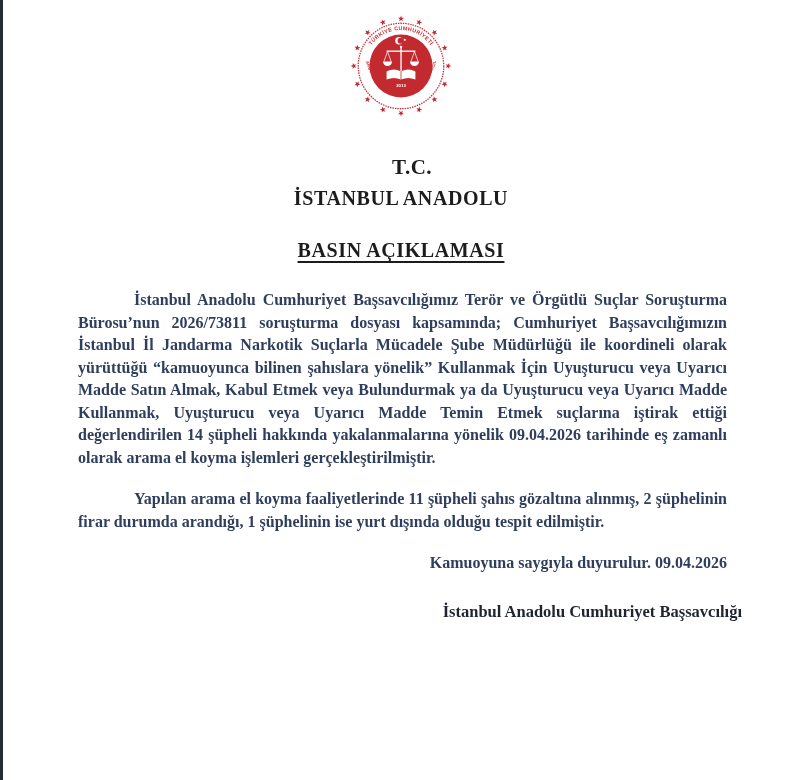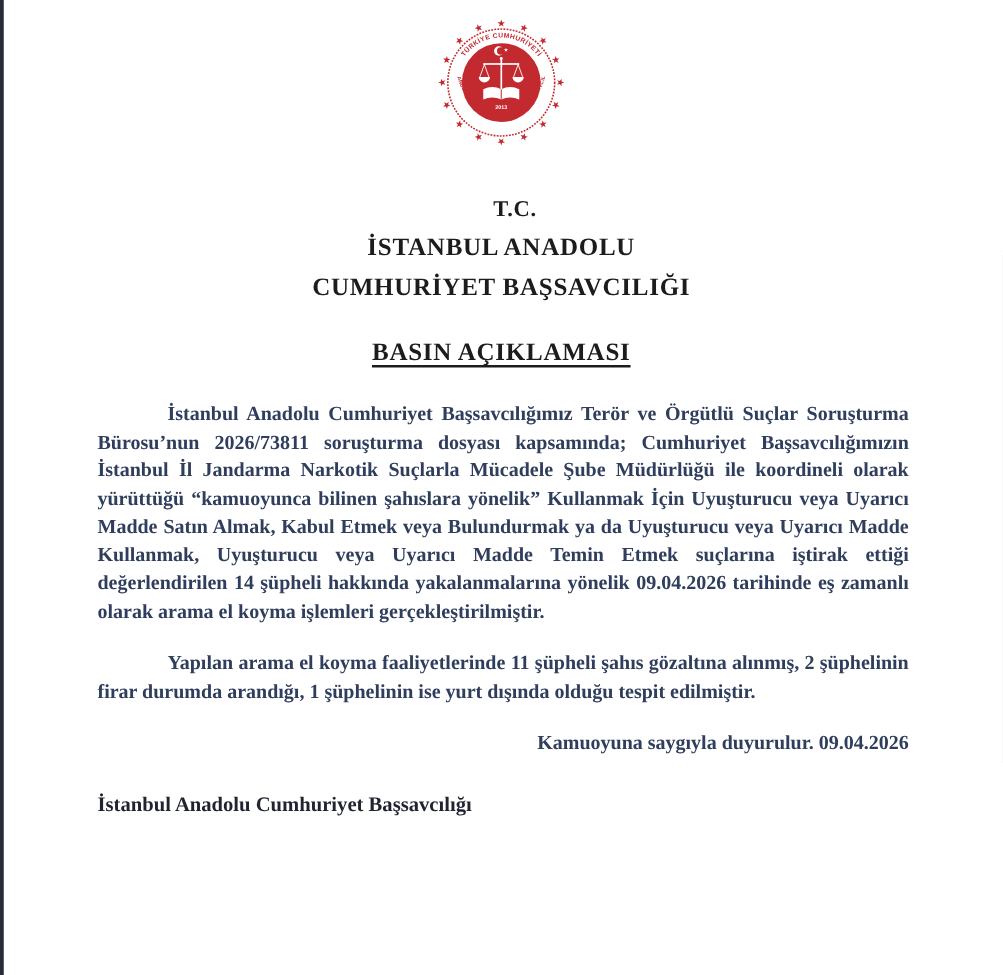--- a/index.html
+++ b/index.html
@@ -19,21 +19,21 @@
     width:108px;height:108px;
     margin:12px auto 0 auto;
   }
   .logo-wrap svg{width:108px;height:108px;display:block;}
   .doc-header{
     margin-top:32px;
     text-align:center;
     color:#1c1c1c;
     font-weight:bold;
   }
-  .doc-header .tc{font-size:18px;line-height:30px;letter-spacing:0.5px;margin-left:22px;}
+  .doc-header .tc{font-size:21px;line-height:30px;letter-spacing:0.5px;margin-left:22px;}
   .doc-header .inst{font-size:20px;line-height:32px;letter-spacing:0.6px;}
   .subject{
     margin-top:25px;
     text-align:center;
     font-weight:bold;
     font-size:20px;
     color:#1c1c1c;
     letter-spacing:0.6px;
     text-decoration:underline;
     text-underline-offset:4px;
@@ -49,22 +49,22 @@
     margin:0 0 19px 0;
     text-align:justify;
     text-indent:56px;
     font-weight:bold;
   }
   .content p.closing{
     text-align:right;
     margin-bottom:0;
   }
   .signature{
-    margin:27px 81px 0 78px;
-    text-align:left;
+    margin:27px 60px 0 78px;
+    text-align:right;
     font-weight:bold;
     font-size:16.5px;
     color:#1f2430;
   }
 </style>
 </head>
 <body>
 
 <div class="page">
   <div class="edge-left"></div>
@@ -131,21 +131,20 @@
         <path d="M60,66 L60,75" stroke="#C22A30" stroke-width="0.9" fill="none"></path>
       </g>
 
       <text x="60" y="83.5" text-anchor="middle" font-size="4.8" font-weight="bold" fill="#ffffff" font-family="Liberation Sans, sans-serif">2013</text>
     </svg>
   </div>
 
   <div class="doc-header">
     <div class="tc">T.C.</div>
     <div class="inst">İSTANBUL ANADOLU</div>
-    <div class="inst">CUMHURİYET BAŞSAVCILIĞI</div>
   </div>
 
   <div class="subject">BASIN AÇIKLAMASI</div>
 
   <div class="content">
     <p>İstanbul Anadolu Cumhuriyet Başsavcılığımız Terör ve Örgütlü Suçlar Soruşturma Bürosu’nun 2026/73811 soruşturma dosyası kapsamında; Cumhuriyet Başsavcılığımızın İstanbul İl Jandarma Narkotik Suçlarla Mücadele Şube Müdürlüğü ile koordineli olarak yürüttüğü “kamuoyunca bilinen şahıslara yönelik” Kullanmak İçin Uyuşturucu veya Uyarıcı Madde Satın Almak, Kabul Etmek veya Bulundurmak ya da Uyuşturucu veya Uyarıcı Madde Kullanmak, Uyuşturucu veya Uyarıcı Madde Temin Etmek suçlarına iştirak ettiği değerlendirilen 14 şüpheli hakkında yakalanmalarına yönelik 09.04.2026 tarihinde eş zamanlı olarak arama el koyma işlemleri gerçekleştirilmiştir.</p>
     <p>Yapılan arama el koyma faaliyetlerinde 11 şüpheli şahıs gözaltına alınmış, 2 şüphelinin firar durumda arandığı, 1 şüphelinin ise yurt dışında olduğu tespit edilmiştir.</p>
     <p class="closing">Kamuoyuna saygıyla duyurulur. 09.04.2026</p>
   </div>
 

